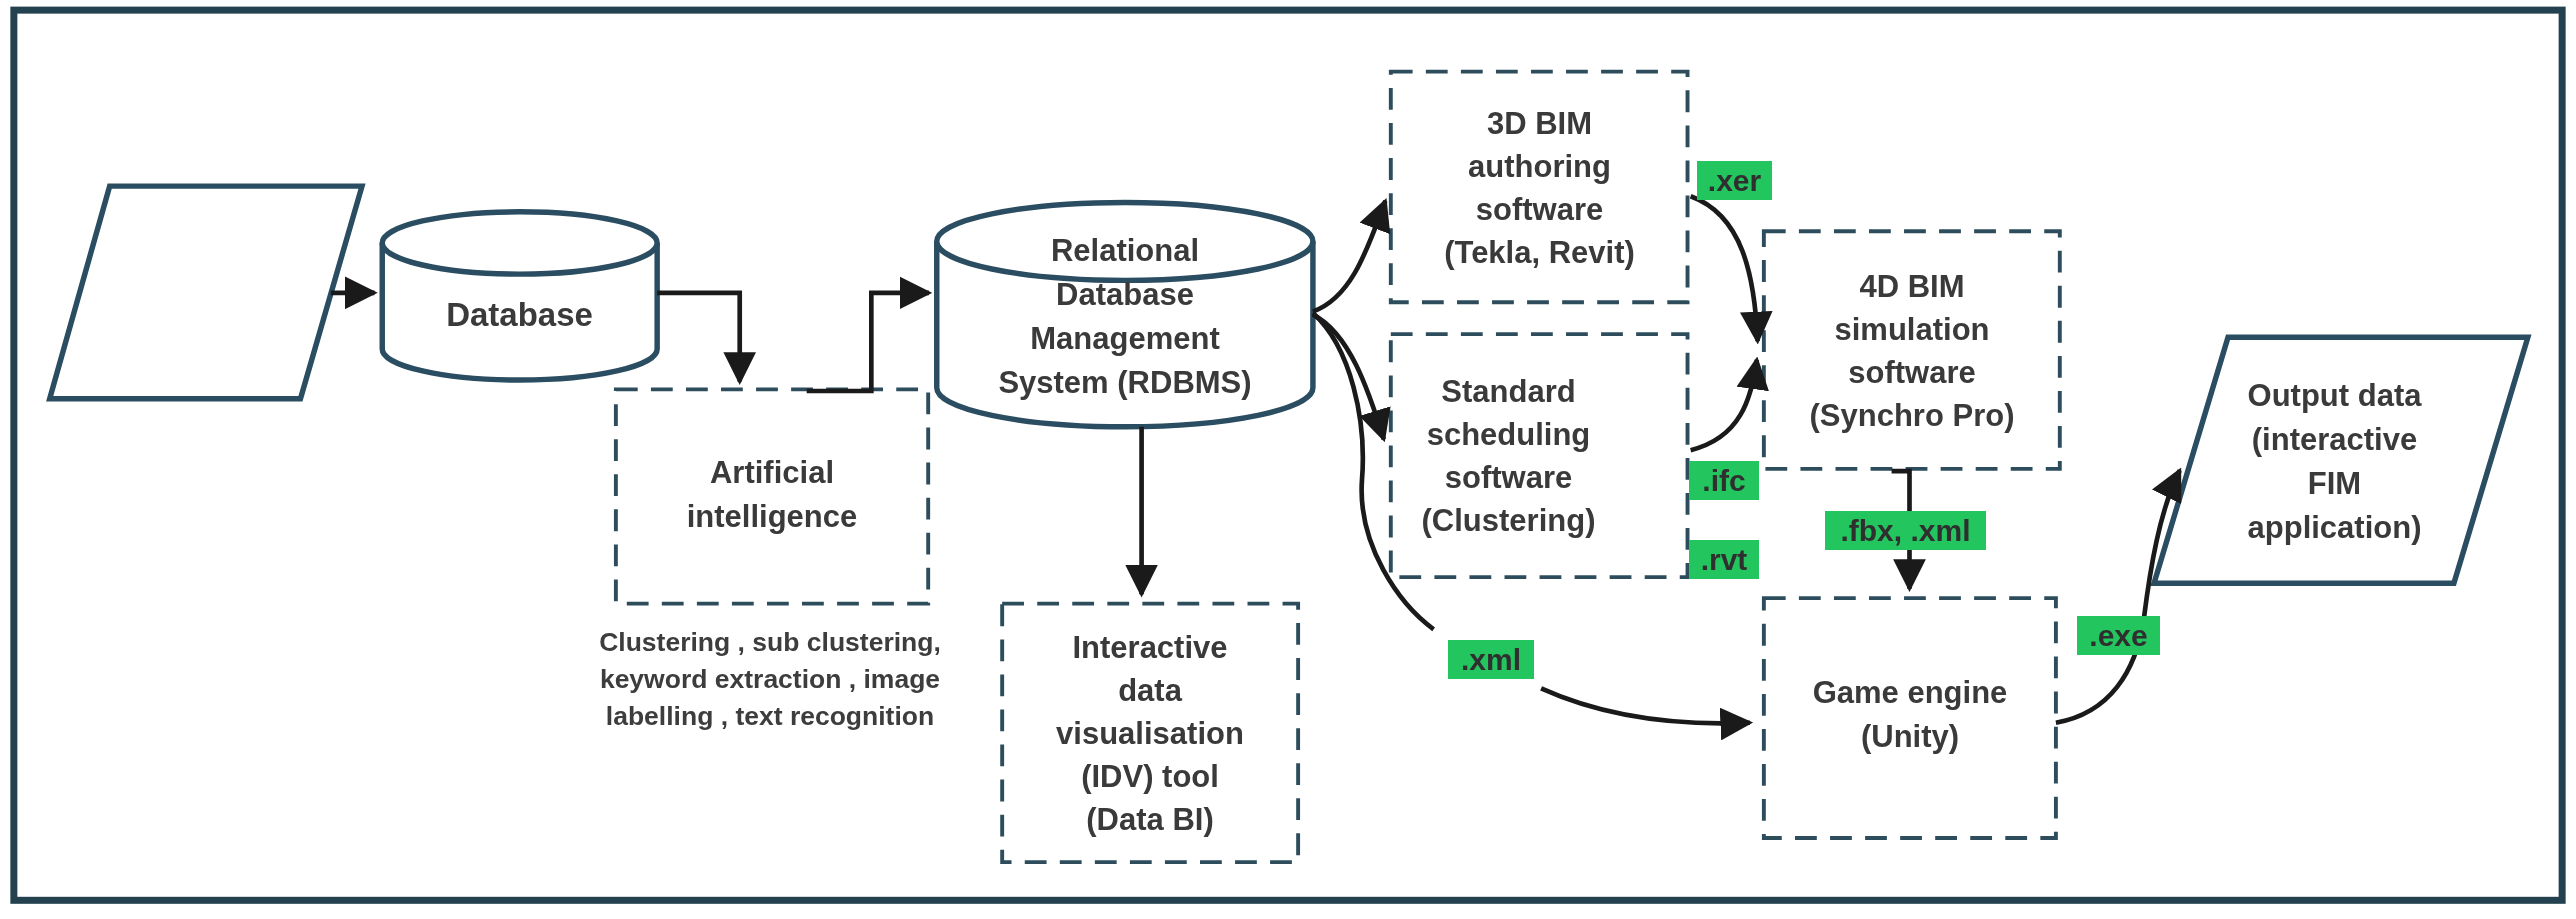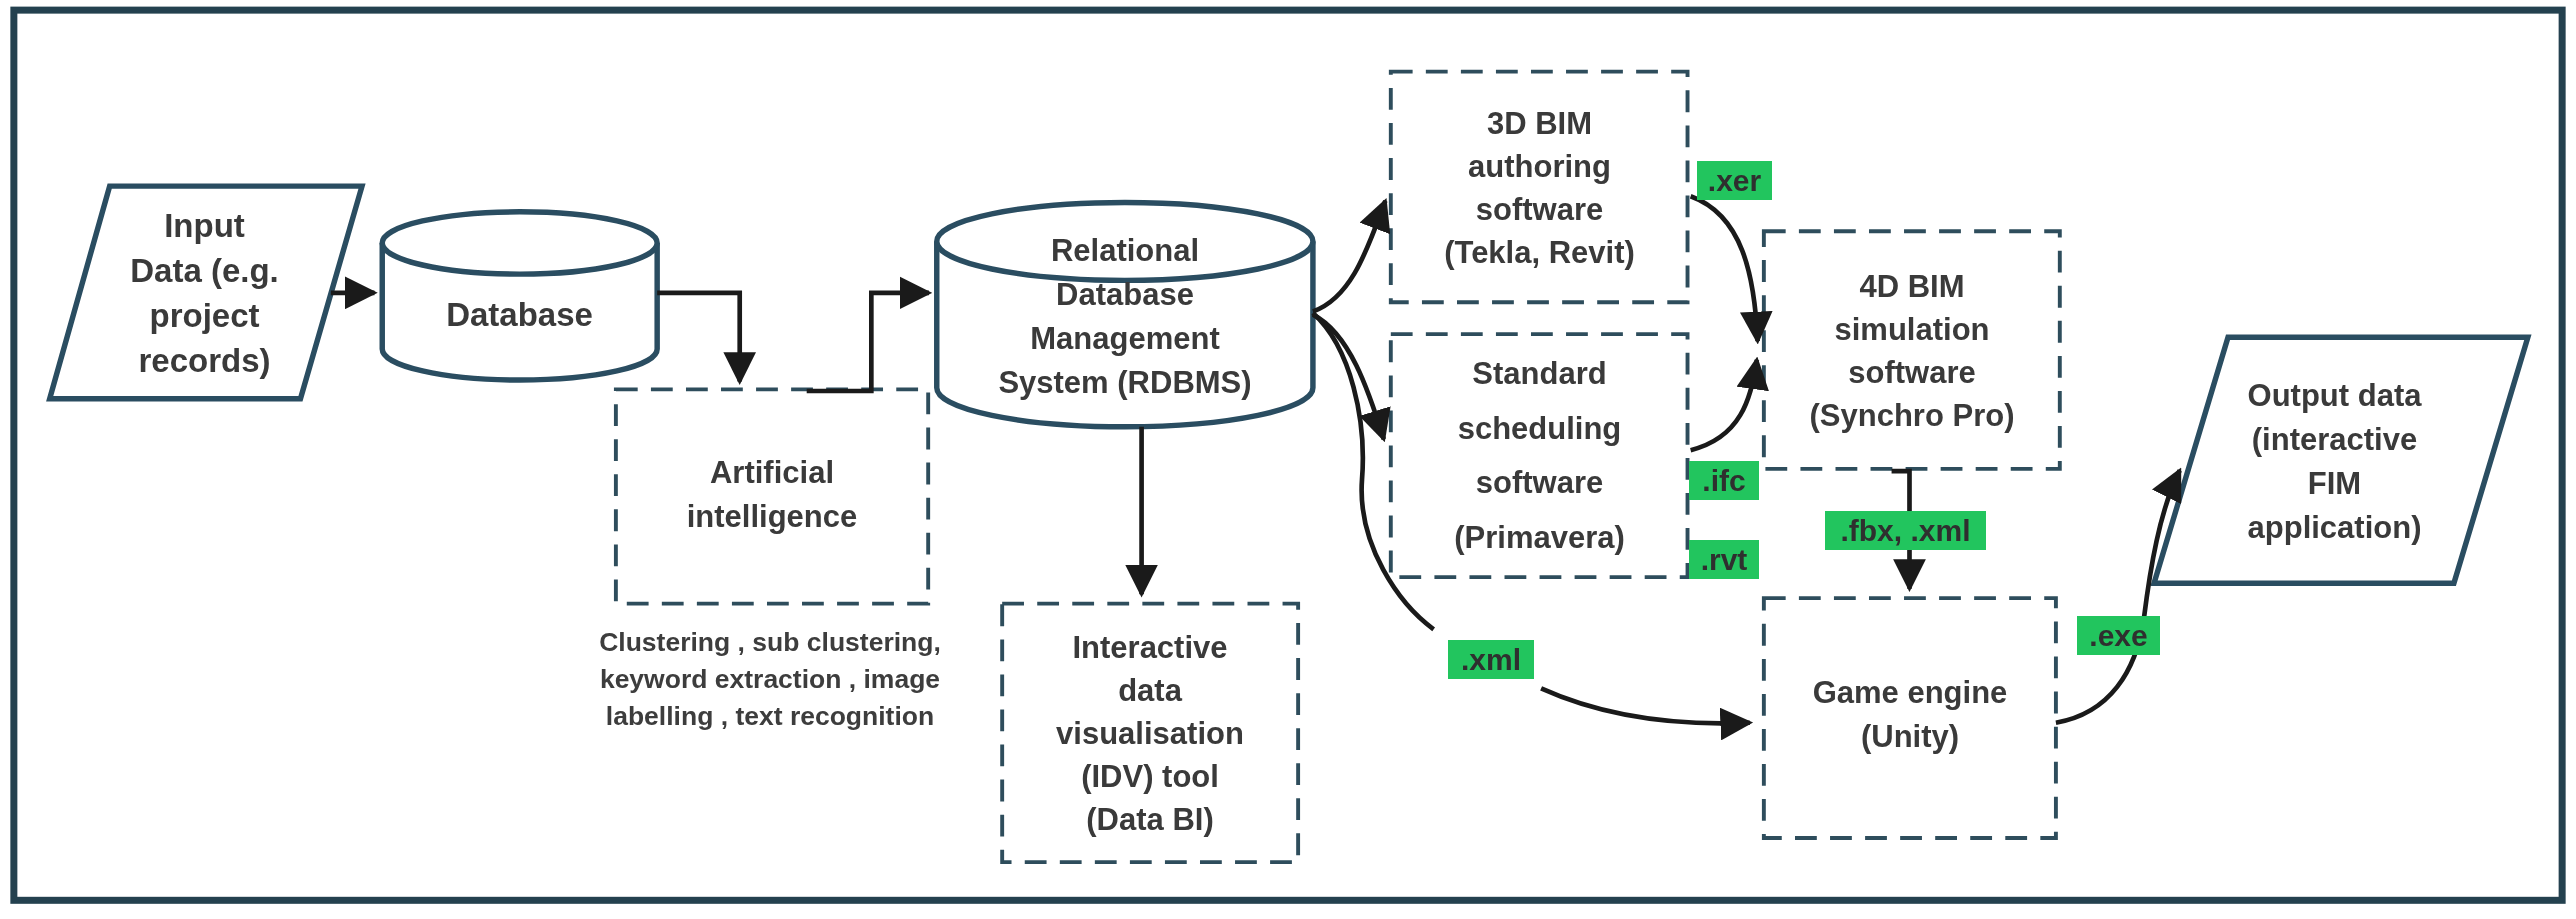--- a/index.html
+++ b/index.html
@@ -84,26 +84,20 @@
     <path d="M1685,404 C1732,428 1756,500 1776,564" fill="none" stroke="#1a1a1a" stroke-width="6" marker-end="url(#arrow)"></path>
     <path d="M1685,402 C1734,446 1754,540 1748,616 C1742,700 1796,776 1840,808" fill="none" stroke="#1a1a1a" stroke-width="6"></path>
     <path d="M1978,884 C2062,922 2156,932 2246,928" fill="none" stroke="#1a1a1a" stroke-width="6" marker-end="url(#arrow)"></path>
     <path d="M2170,252 C2236,276 2252,352 2256,438" fill="none" stroke="#1a1a1a" stroke-width="6" marker-end="url(#arrow)"></path>
     <path d="M2170,578 C2234,562 2248,512 2255,462" fill="none" stroke="#1a1a1a" stroke-width="6" marker-end="url(#arrow)"></path>
     <path d="M2428,605 L2451,605 L2451,656" fill="none" stroke="#1a1a1a" stroke-width="6"></path>
     <path d="M2451,706 L2451,756" fill="none" stroke="#1a1a1a" stroke-width="6" marker-end="url(#arrow)"></path>
     <path d="M2639,928 C2708,916 2742,862 2752,794 C2760,730 2772,656 2798,604" fill="none" stroke="#1a1a1a" stroke-width="6" marker-end="url(#arrow)"></path>
   </svg>
 
-  <div class="node-label fs42" style="left:76px; top:201px; width:257px; height:184px;">
-    <div class="ln">Input</div>
-    <div class="ln">Data (e.g.</div>
-    <div class="ln">project</div>
-    <div class="ln">records)</div>
-  </div>
 
   <div class="node-label fs42" style="left:382px; top:292px; width:275px; height:44px;">
     <div class="ln">Database</div>
   </div>
 
   <div class="node-label fs40" style="left:937px; top:228px; width:376px; height:178px;">
     <div class="ln">Relational</div>
     <div class="ln">Database</div>
     <div class="ln">Management</div>
     <div class="ln">System (RDBMS)</div>
@@ -128,25 +122,25 @@
     <div class="ln">(Data BI)</div>
   </div>
 
   <div class="node-label fs40b" style="left:1391px; top:86px; width:297px; height:203px;">
     <div class="ln">3D BIM</div>
     <div class="ln">authoring</div>
     <div class="ln">software</div>
     <div class="ln">(Tekla, Revit)</div>
   </div>
 
-  <div class="node-label fs40b" style="left:1391px; top:352px; width:297px; height:207px;justify-content:space-between;">
+  <div class="node-label fs40b" style="left:1360px; top:352px; width:297px; height:207px;">
     <div class="ln">Standard</div>
     <div class="ln">scheduling</div>
     <div class="ln">software</div>
-    <div class="ln">(Primavera)</div>
+    <div class="ln">(Clustering)</div>
   </div>
 
   <div class="node-label fs40b" style="left:1764px; top:265px; width:296px; height:171px;">
     <div class="ln">4D BIM</div>
     <div class="ln">simulation</div>
     <div class="ln">software</div>
     <div class="ln">(Synchro Pro)</div>
   </div>
 
   <div class="node-label fs40" style="left:1764px; top:670px; width:292px; height:90px;">

